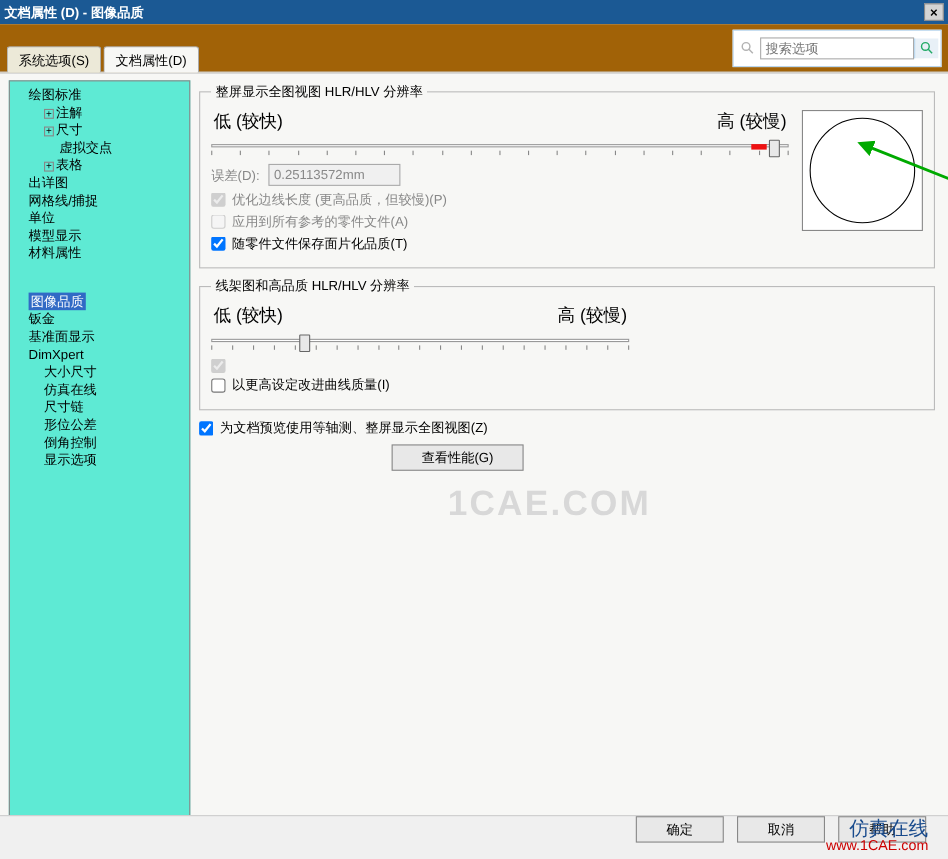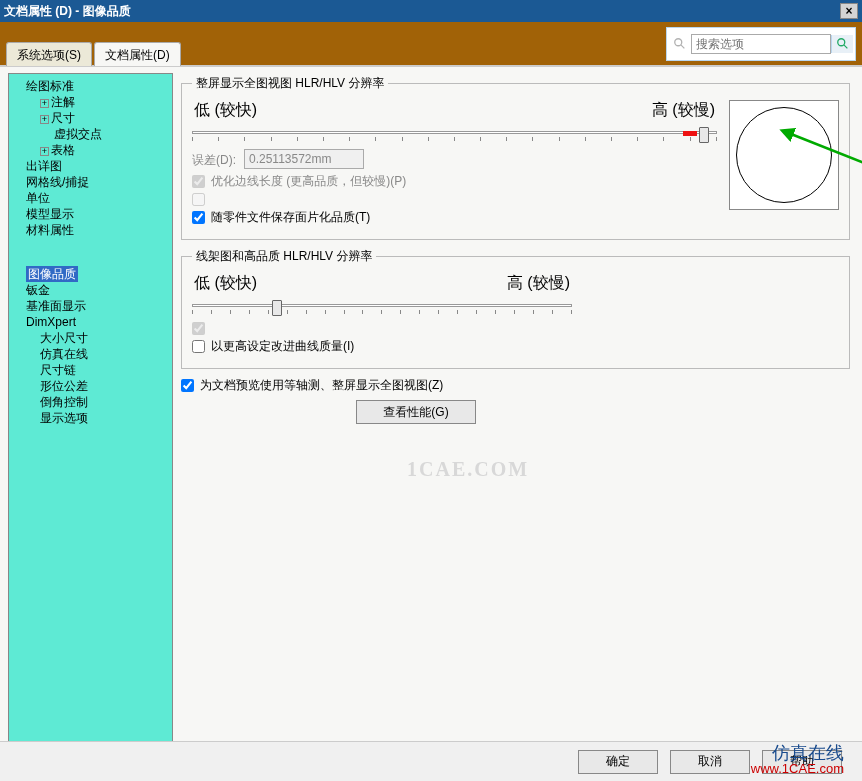--- a/index.html
+++ b/index.html
@@ -36,25 +36,25 @@
 input[type=text] { border: 1px solid #aaa; padding: 2px 4px; font-size: 12px; height: 20px; }
 input[type=text][disabled] { background: #f0f0f0; color: #888; }
 .chk { display: flex; align-items: center; gap: 6px; margin: 3px 0; }
 .chk input { width: 13px; height: 13px; }
 .fs1-body { display: flex; gap: 12px; }
 .fs1-left { flex: 1; }
 .preview { width: 110px; height: 110px; border: 1px solid #888; background: #fff; display: flex; align-items: center; justify-content: center; }
 .preview .circ { width: 96px; height: 96px; border: 1px solid #000; border-radius: 50%; }
 .arrow { position: absolute; top: 36px; right: -20px; pointer-events: none; }
 .btn-std { background: #e8e8e8; border: 1px solid #888; padding: 2px 18px; height: 24px; font-size: 12px; cursor: default; }
-.footer { position: absolute; bottom: 0; left: 0; right: 0; background: #f0f0f0; height: 40px; border-top: 1px solid #ccc; display: flex; align-items: center; justify-content: flex-end; gap: 12px; padding: 0 20px; }
+.footer { position: absolute; bottom: 0; left: 0; right: 0; background: #f0f0f0; height: 40px; border-top: 1px solid #ccc; display: flex; justify-content: flex-end; gap: 12px; padding: 0 20px; }
 .watermark { position: absolute; right: 18px; bottom: 4px; text-align: right; line-height: 16px; pointer-events: none; }
 .watermark .l1 { color: #184a8c; font-size: 18px; font-family: "SimHei"; }
 .watermark .l2 { color: #c00; font-size: 13px; font-family: Liberation Sans, sans-serif; }
-.wm-center { position: absolute; left: 230px; top: 391px; color: #d8d8d8; font-size: 20px; font-family: Liberation Serif, serif; font-weight: bold; letter-spacing: 2px; pointer-events: none; }
+.wm-center { position: absolute; left: 230px; top: 372px; color: #d8d8d8; font-size: 32px; font-family: Liberation Sans, sans-serif; font-weight: bold; letter-spacing: 2px; pointer-events: none; }
 </style>
 </head>
 <body>
 
 <div class="titlebar">
   <span>文档属性 (D)  -  图像品质</span>
   <div class="close">×</div>
 </div>
 
 <div class="topbar">
@@ -149,20 +149,21 @@
           <div class="row">
             <span class="label-dis">误差(D):</span>
             <input type="text" disabled="" style="width: 120px;" value="0.25113572mm">
           </div>
           <div class="chk">
               <input type="checkbox" checked="" disabled="" style="">
               <span class="label-dis">优化边线长度 (更高品质，但较慢)(P)</span>
             </div>
           <div class="chk">
               <input type="checkbox" disabled="" style="">
+              <span class="label-dis">应用到所有参考的零件文件(A)</span>
             </div>
           <div class="chk">
               <input type="checkbox" checked="" style="">
               <span>随零件文件保存面片化品质(T)</span>
             </div>
         </div>
         <div class="preview">
             <div class="circ"></div>
           </div>
       </div>

